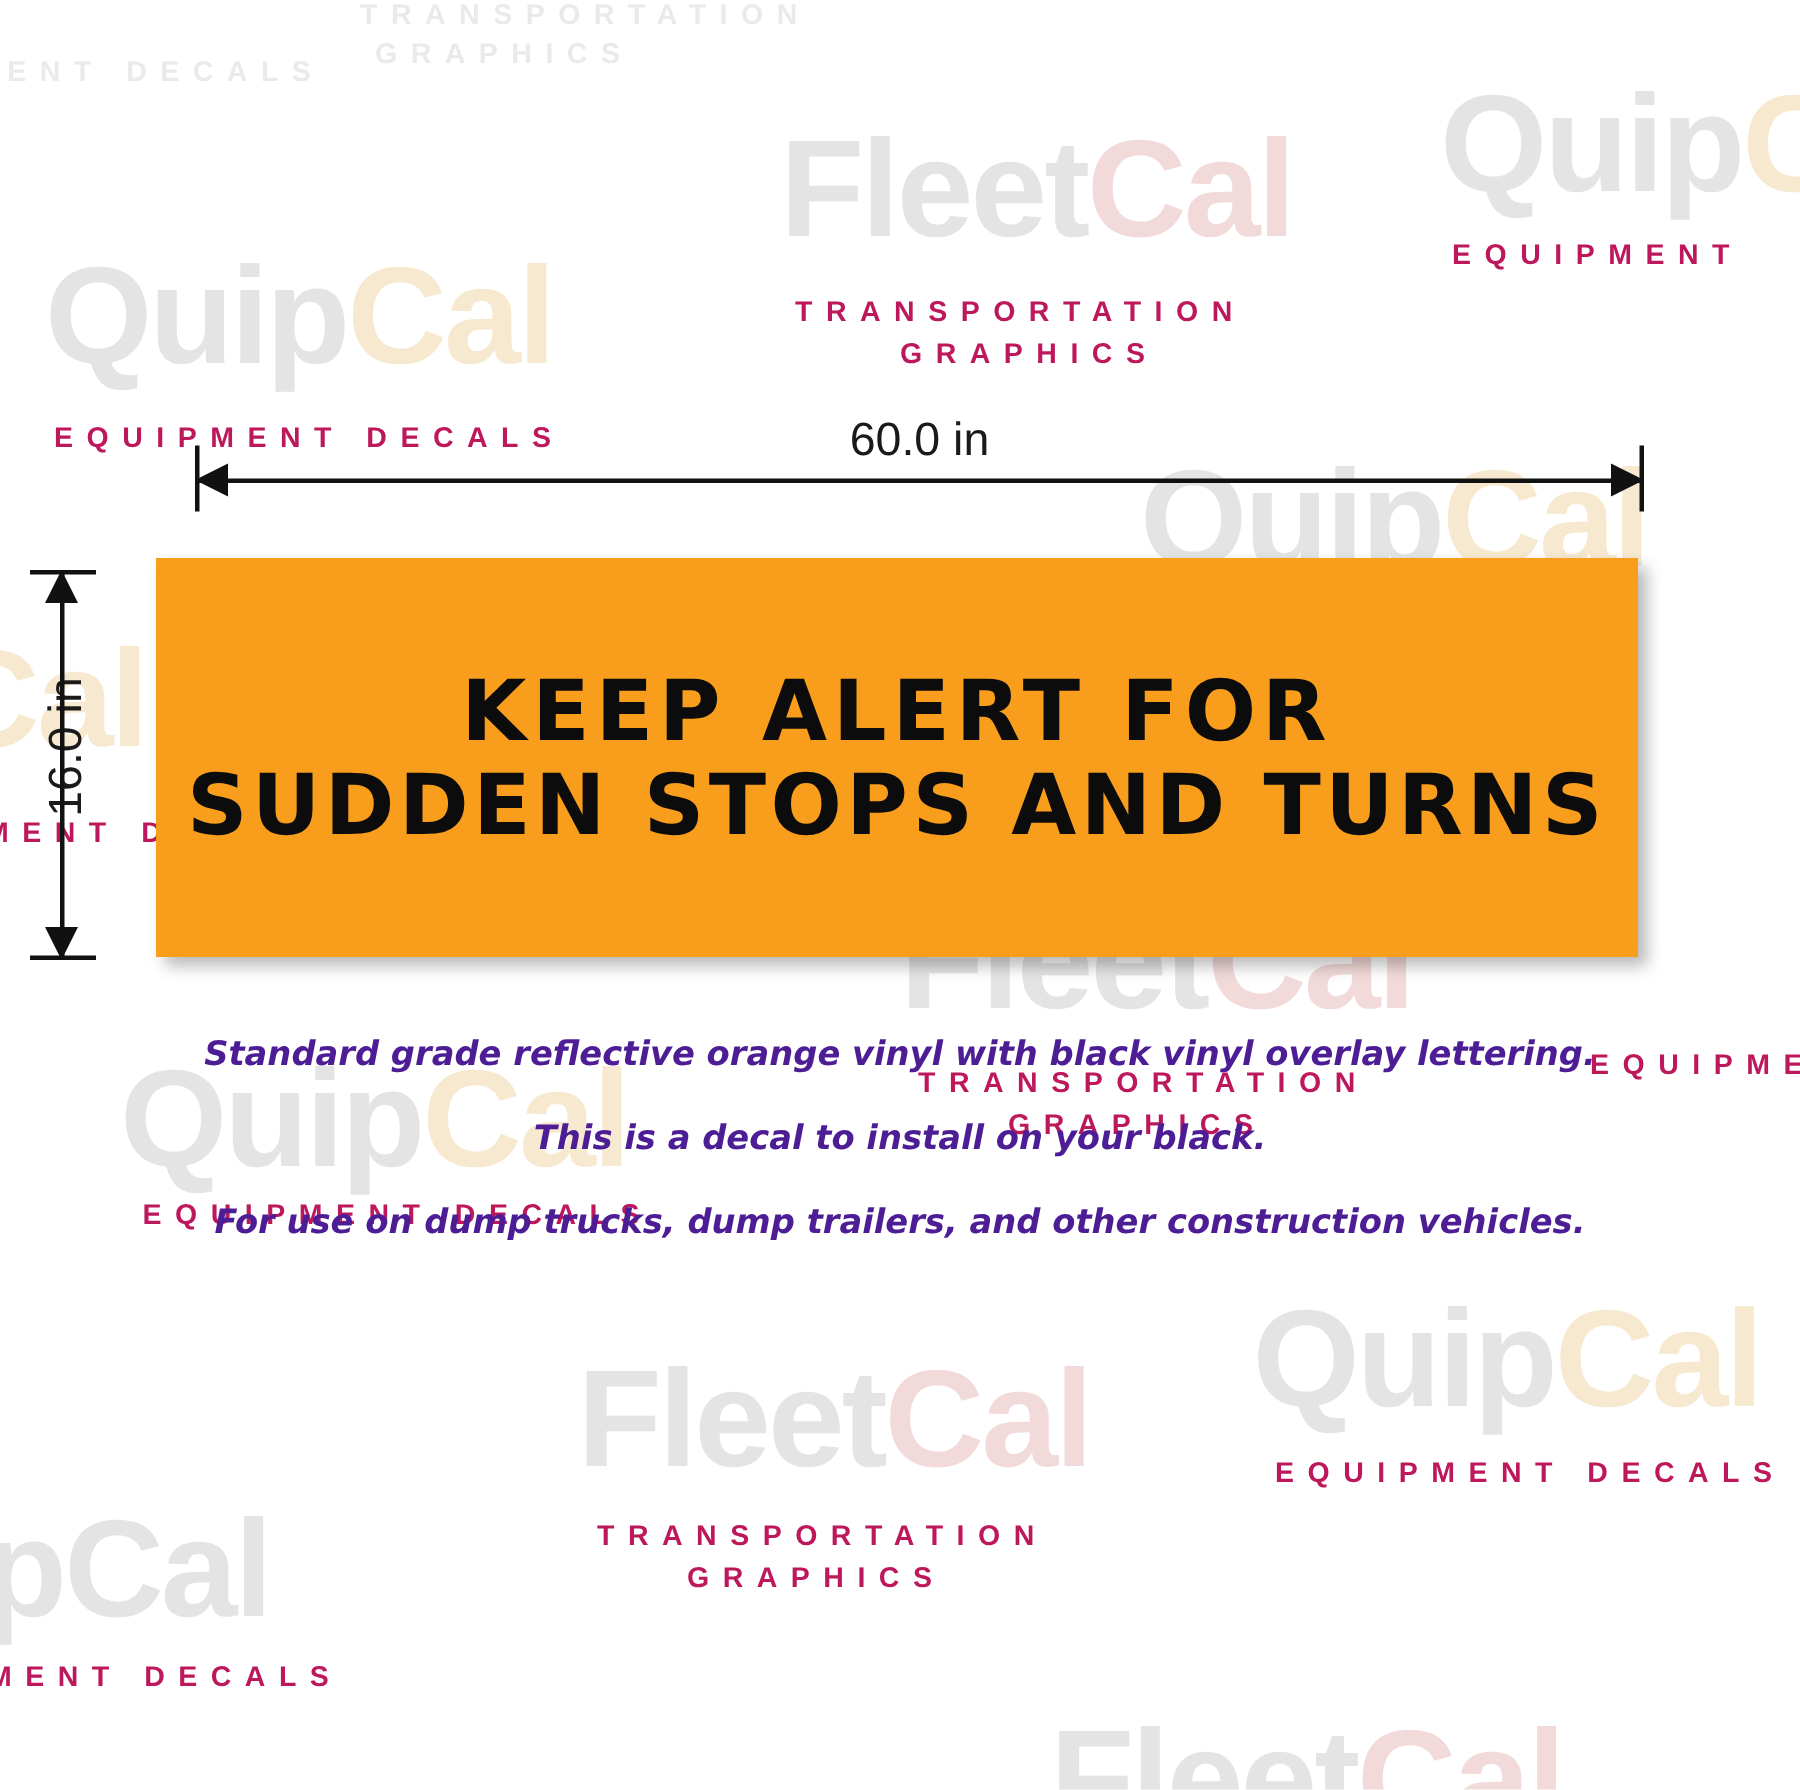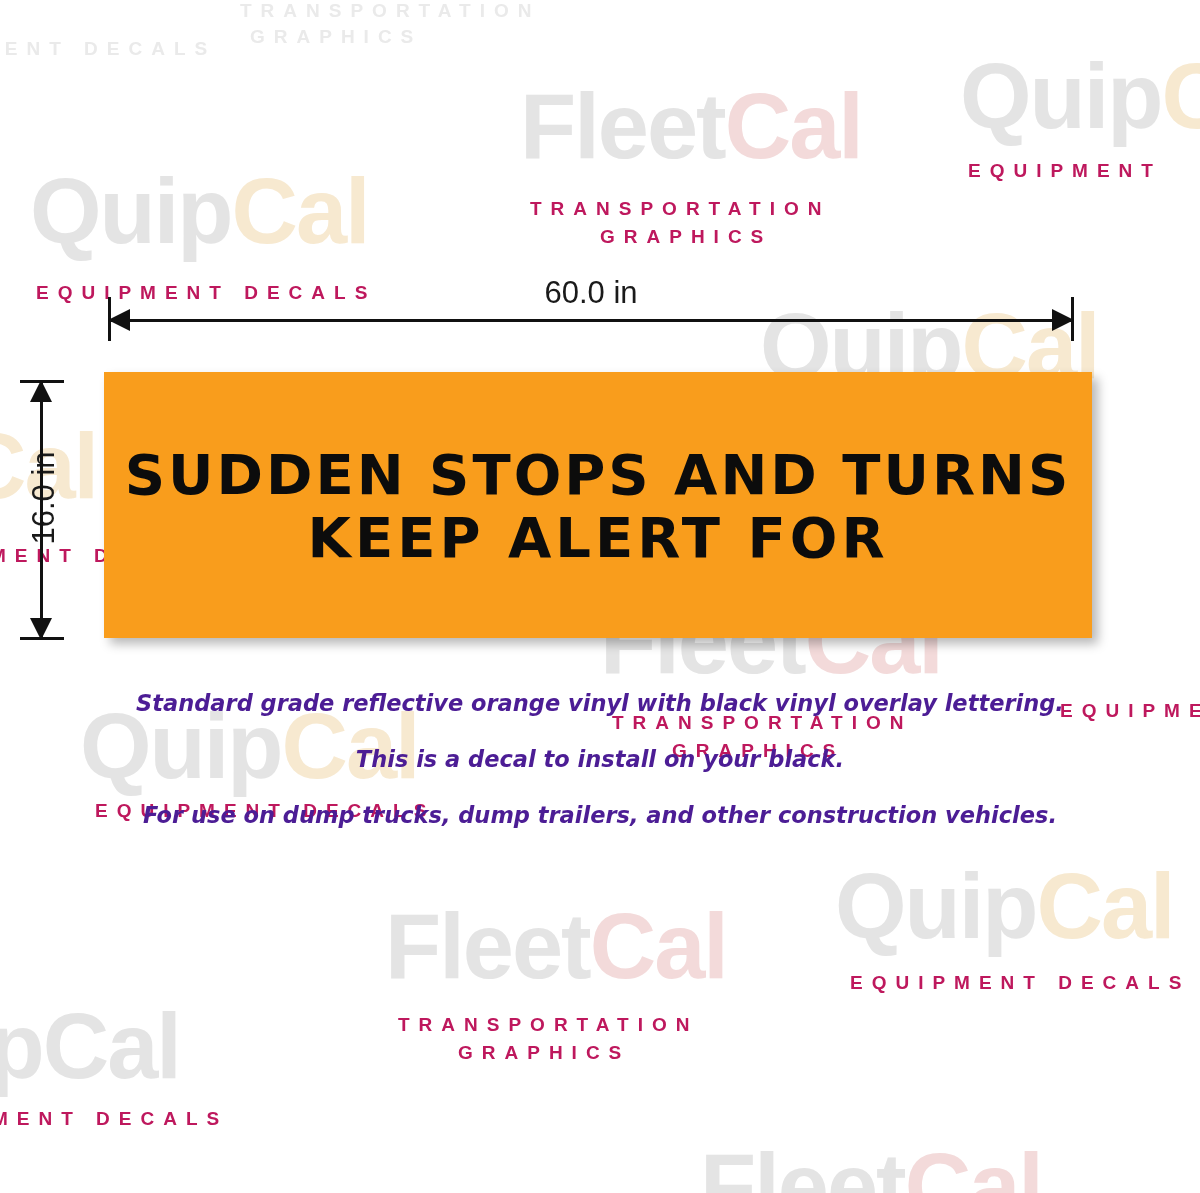--- a/index.html
+++ b/index.html
@@ -53,21 +53,21 @@
   
   #content {
     position: absolute;
     inset: 0;
     z-index: 2;
   }
 
   
   #dim-width {
     position: absolute;
-    left: 108px;
+    left: 130px;
     top: 275px;
     width: 966px;
     height: 50px;
   }
   #dim-width .label {
     position: absolute;
     left: 0;
     top: 0;
     width: 100%;
     text-align: center;
@@ -288,22 +288,22 @@
   <div id="dim-height">
     <div class="label">16.0 in</div>
     <div class="line"></div>
     <div class="tick-t"></div>
     <div class="tick-b"></div>
     <div class="arrow-up"></div>
     <div class="arrow-down"></div>
   </div>
 
   <div id="decal">
+    <div class="line l2">KEEP ALERT FOR</div>
     <div class="line l3">SUDDEN STOPS AND TURNS</div>
-    <div class="line l2">KEEP ALERT FOR</div>
   </div>
 
   <div id="desc">
     <p>Standard grade reflective orange vinyl with black vinyl overlay lettering.</p>
     <p>This is a decal to install on your black.</p>
     <p>For use on dump trucks, dump trailers, and other construction vehicles.</p>
   </div>
 
 </div>
 

